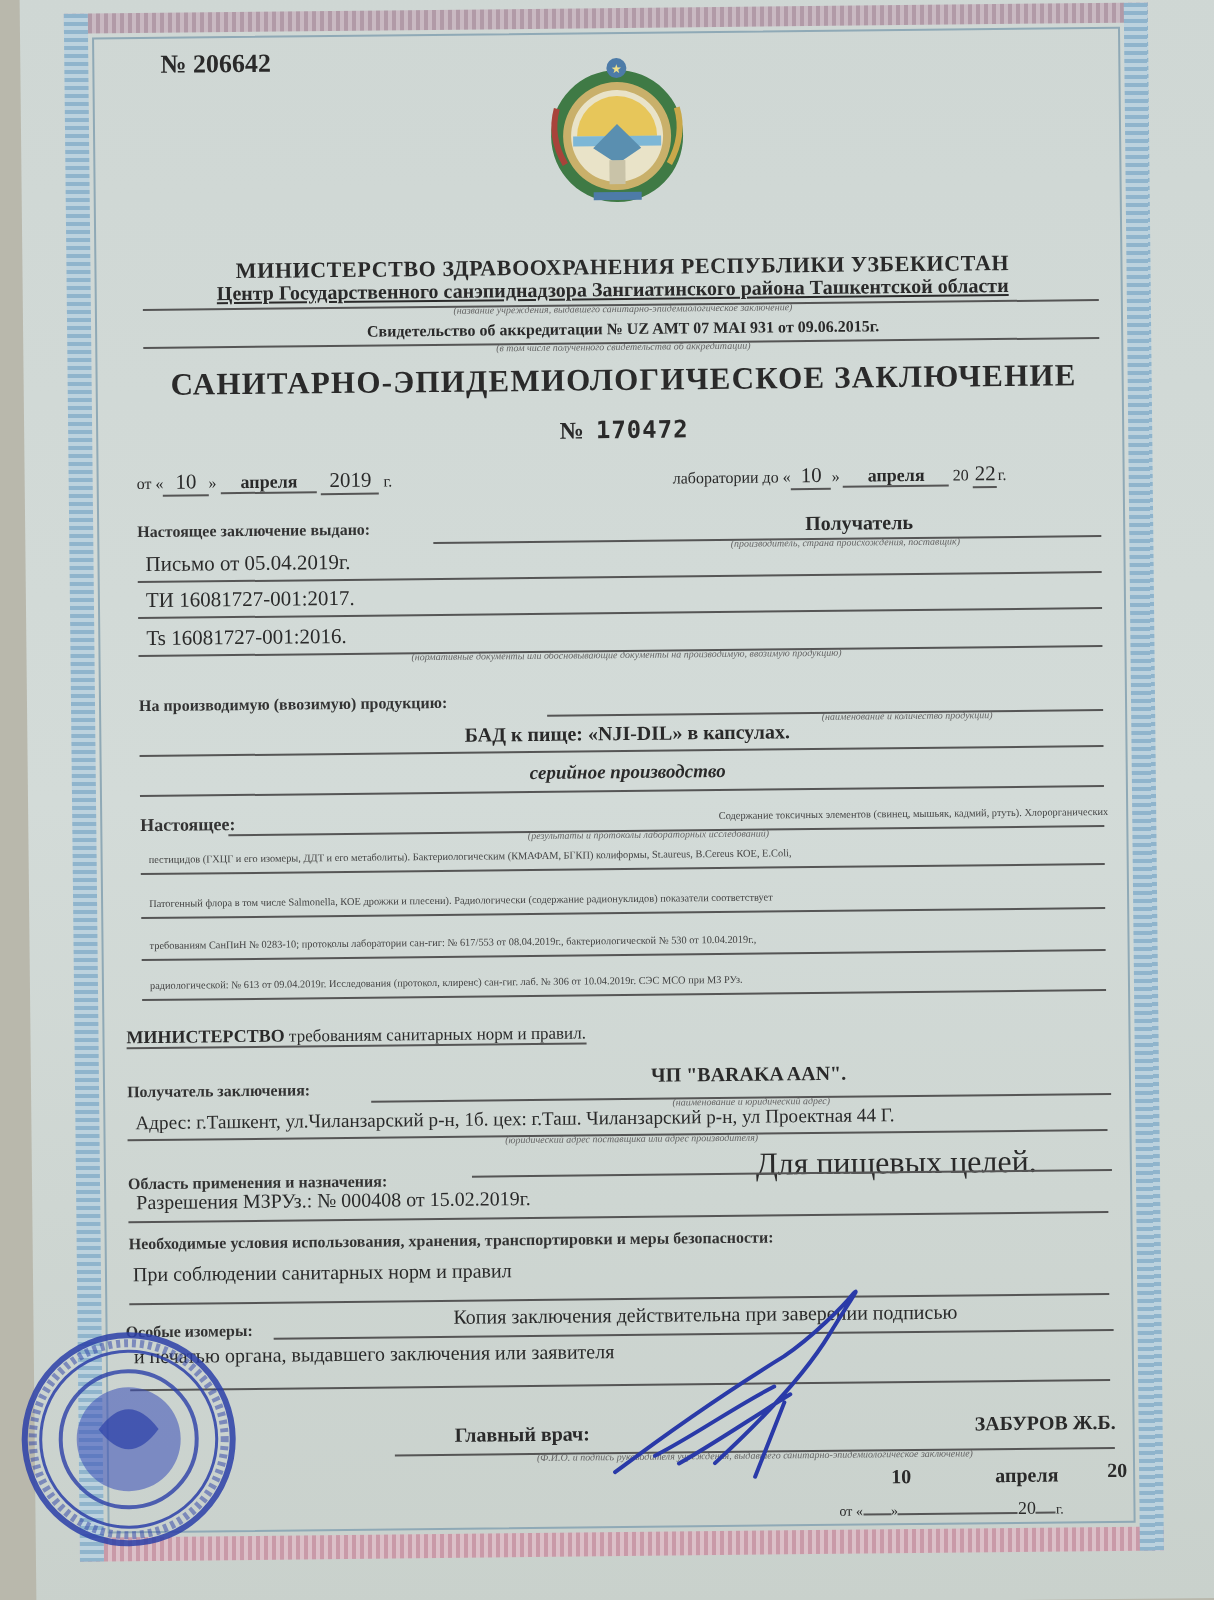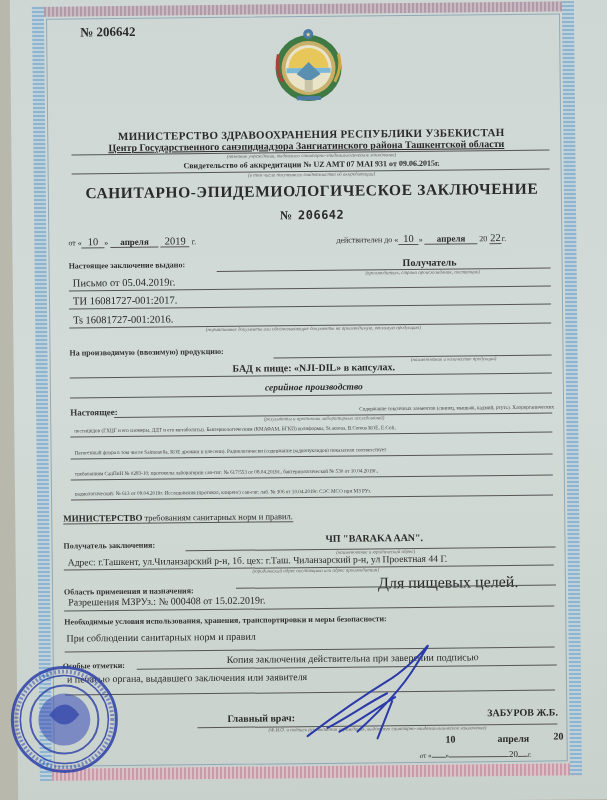--- a/index.html
+++ b/index.html
@@ -65,31 +65,31 @@
     <div class="abs center-name">Центр Государственного санэпиднадзора Зангиатинского района Ташкентской области</div>
     <div class="rule" style="left:20px;width:478px;top:158px;"></div>
     <div class="abs caption" style="left:0;width:520px;top:159px;">(название учреждения, выдавшего санитарно-эпидемиологическое заключение)</div>
     <div class="abs accr">Свидетельство об аккредитации № UZ AMT 07 MAI 931 от 09.06.2015г.</div>
     <div class="rule" style="left:20px;width:478px;top:177px;"></div>
     <div class="abs caption" style="left:0;width:520px;top:178px;">(в том числе полученного свидетельства об аккредитации)</div>
 
     <div class="abs title">САНИТАРНО-ЭПИДЕМИОЛОГИЧЕСКОЕ ЗАКЛЮЧЕНИЕ</div>
     <div class="abs number">
       <span>№</span>&nbsp;
-      <span class="num-val">206642</span>
+      <span class="num-val">170472</span>
     </div>
 
     <div class="abs small" style="left:16px;top:240px;">
       <span>от «</span><span class="hand" style="border-bottom:1px solid #555;padding:0 6px;">10</span>»
       <span class="bold" style="border-bottom:1px solid #555;padding:0 10px;font-size:9px;">апреля</span>
       <span class="hand" style="border-bottom:1px solid #555;padding:0 4px;text-align:right;">2019</span>
       <span>г.</span>
     </div>
     <div class="abs small" style="left:284px;top:240px;">
-      <span>действителен до «</span><span class="hand" style="border-bottom:1px solid #555;padding:0 5px;">10</span>»
+      <span>лаборатории до «</span><span class="hand" style="border-bottom:1px solid #555;padding:0 5px;">10</span>»
       <span class="bold" style="border-bottom:1px solid #555;padding:0 12px;font-size:9px;">апреля</span>
       <span>20</span>
       <span class="hand" style="border-bottom:1px solid #555;padding:0 1px;">22</span><span>г.</span>
     </div>
 
     <div class="abs lbl" style="left:16px;top:265px;">Настоящее заключение выдано:</div>
     <div class="rule" style="left:164px;width:334px;top:276px;"></div>
     <div class="abs bold" style="left:350px;top:264px;font-size:10px;">Получатель</div>
     <div class="abs caption" style="left:240px;width:260px;top:277px;">(производитель, страна происхождения, поставщик)</div>
     <div class="abs hand" style="left:20px;top:281px;">Письмо от 05.04.2019г.</div>
@@ -136,21 +136,21 @@
     <div class="abs lbl" style="left:8px;top:591px;">Область применения и назначения:</div>
     <div class="abs" style="left:322px;top:581px;font-size:16px;">Для пищевых целей.</div>
     <div class="rule" style="left:180px;width:320px;top:593px;"></div>
     <div class="abs" style="left:12px;top:600px;font-size:10px;">Разрешения МЗРУз.: № 000408 от 15.02.2019г.</div>
     <div class="rule" style="left:8px;width:490px;top:614px;"></div>
 
     <div class="abs lbl" style="left:8px;top:621px;">Необходимые условия использования, хранения, транспортировки и меры безопасности:</div>
     <div class="abs" style="left:10px;top:636px;font-size:10px;">При соблюдении санитарных норм и правил</div>
     <div class="rule" style="left:8px;width:490px;top:655px;"></div>
 
-    <div class="abs lbl" style="left:6px;top:665px;">Особые отметки:</div>
+    <div class="abs lbl" style="left:6px;top:665px;">Особые изомеры:</div>
     <div class="abs" style="left:170px;top:659px;font-size:10px;">Копия заключения действительна при заверении подписью</div>
     <div class="rule" style="left:80px;width:420px;top:673px;"></div>
     <div class="abs" style="left:10px;top:677px;font-size:10px;">и печатью органа, выдавшего заключения или заявителя</div>
     <div class="rule" style="left:8px;width:490px;top:698px;"></div>
 
     <div class="abs bold" style="left:170px;top:718px;font-size:10px;">Главный врач:</div>
     <div class="abs bold" style="left:430px;top:715px;font-size:10px;">ЗАБУРОВ Ж.Б.</div>
     <div class="rule" style="left:140px;width:360px;top:732px;"></div>
     <div class="abs caption" style="left:140px;width:360px;top:733px;">(Ф.И.О. и подпись руководителя учреждения, выдавшего санитарно-эпидемиологическое заключение)</div>
     <div class="abs bold" style="left:388px;top:741px;font-size:10px;">10</div>

